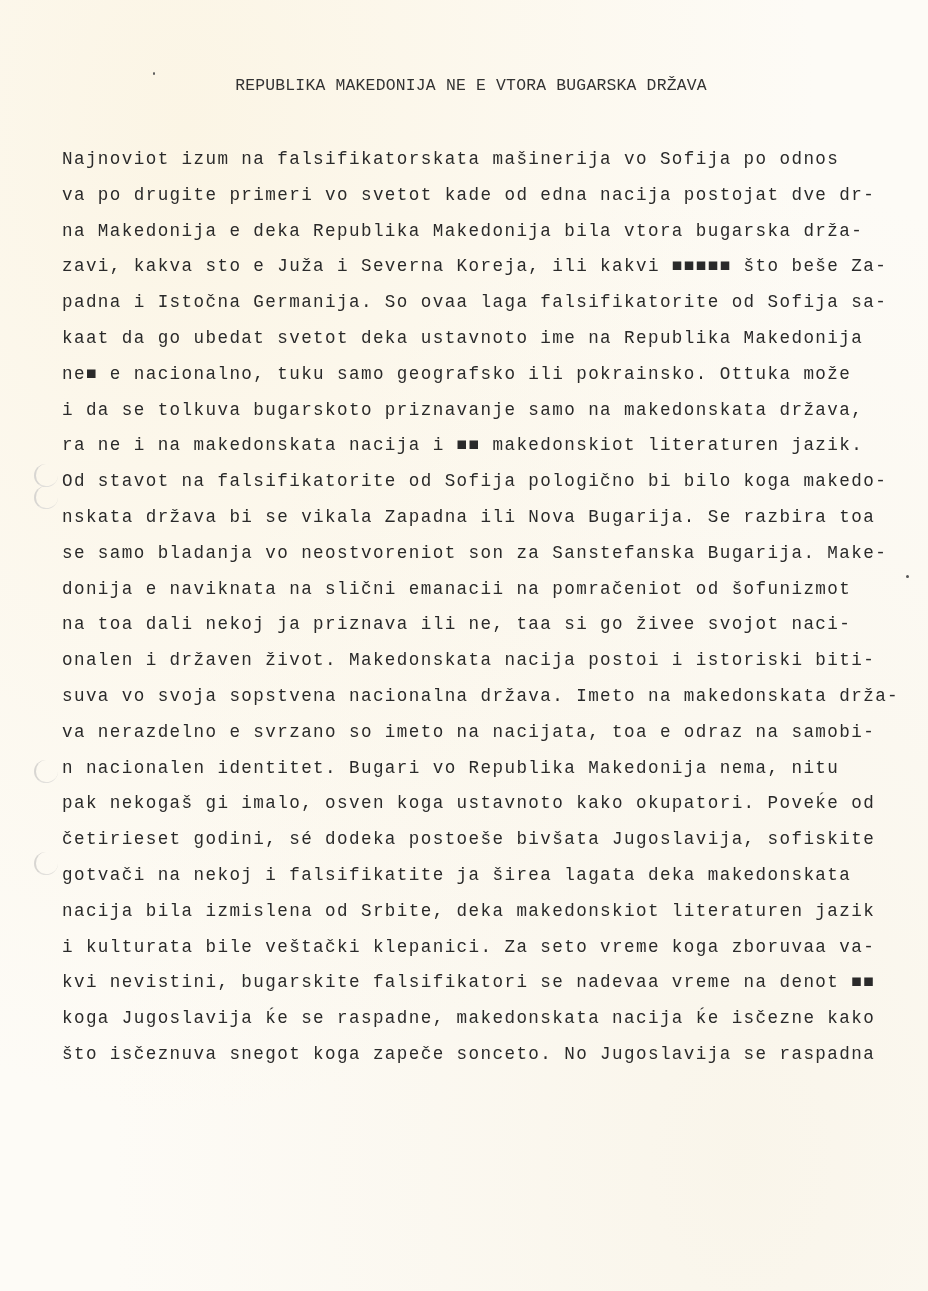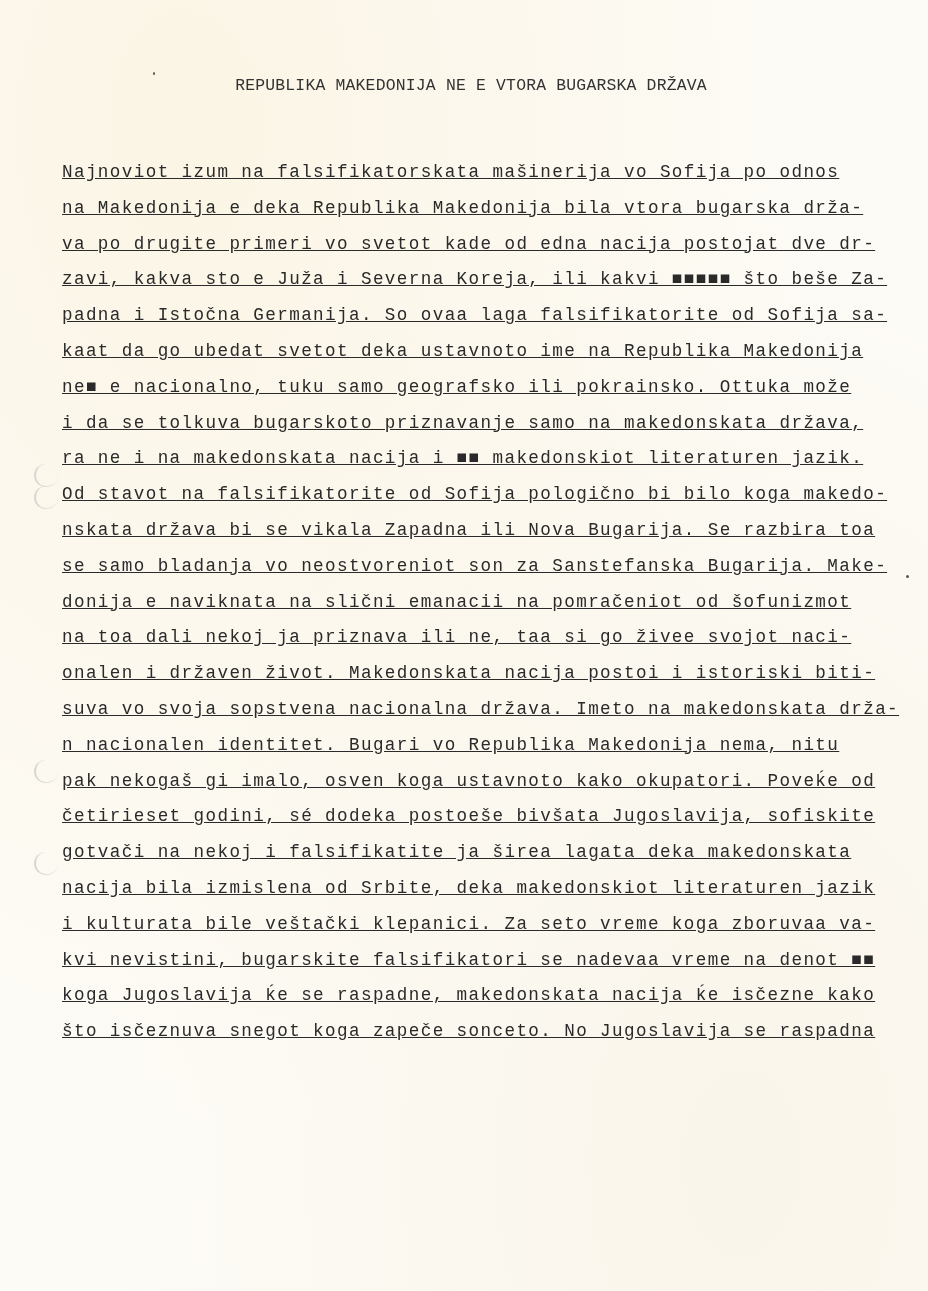--- a/index.html
+++ b/index.html
@@ -35,23 +35,22 @@
     font-size: 16.4px;
     letter-spacing: 0.2px;
     padding-left: 14px;
     box-sizing: border-box;
     white-space: pre;
     color: #333;
   }
   .body-text {
     position: absolute;
     left: 62px;
-    top: 155px;
+    top: 142px;
     width: 820px;
-    text-decoration: underline;
   }
   .line {
     height: 35.8px;
     line-height: 35.8px;
     font-size: 17.6px;
     white-space: pre;
     letter-spacing: 1.4px;
     color: #2a2a2a;
   }
   .line.indent {
@@ -76,35 +75,36 @@
 </style>
 </head>
 <body>
 
 <div class="page">
 
   <div class="title">REPUBLIKA MAKEDONIJA NE E VTORA BUGARSKA DRŽAVA</div>
 
   <div class="body-text">
     <div class="line indent" style="padding-left:0">Najnoviot izum na falsifikatorskata mašinerija vo Sofija po odnos</div>
+    <div class="line">va po drugite primeri vo svetot kade od edna nacija postojat dve dr-</div>
     <div class="line">na Makedonija e deka Republika Makedonija bila vtora bugarska drža-</div>
-    <div class="line">va po drugite primeri vo svetot kade od edna nacija postojat dve dr-</div>
     <div class="line">zavi, kakva sto e Juža i Severna Koreja, ili kakvi ■■■■■ što beše Za-</div>
     <div class="line">padna i Istočna Germanija. So ovaa laga falsifikatorite od Sofija sa-</div>
     <div class="line">kaat da go ubedat svetot deka ustavnoto ime na Republika Makedonija</div>
     <div class="line">ne■ e nacionalno, tuku samo geografsko ili pokrainsko. Ottuka može</div>
     <div class="line">i da se tolkuva bugarskoto priznavanje samo na makedonskata država,</div>
     <div class="line">ra ne i na makedonskata nacija i ■■ makedonskiot literaturen jazik.</div>
     <div class="line">Od stavot na falsifikatorite od Sofija pologično bi bilo koga makedo-</div>
     <div class="line">nskata država bi se vikala Zapadna ili Nova Bugarija. Se razbira toa</div>
     <div class="line">se samo bladanja vo neostvoreniot son za Sanstefanska Bugarija. Make-</div>
     <div class="line">donija e naviknata na slični emanacii na pomračeniot od šofunizmot</div>
     <div class="line">na toa dali nekoj ja priznava ili ne, taa si go živee svojot naci-</div>
     <div class="line">onalen i državen život. Makedonskata nacija postoi i istoriski biti-</div>
     <div class="line">suva vo svoja sopstvena nacionalna država. Imeto na makedonskata drža-</div>
+    <div class="line">va nerazdelno e svrzano so imeto na nacijata, toa e odraz na samobi-</div>
     <div class="line">n nacionalen identitet. Bugari vo Republika Makedonija nema, nitu</div>
     <div class="line">pak nekogaš gi imalo, osven koga ustavnoto kako okupatori. Poveḱe od</div>
     <div class="line">četirieset godini, sé dodeka postoeše bivšata Jugoslavija, sofiskite</div>
     <div class="line">gotvači na nekoj i falsifikatite ja širea lagata deka makedonskata</div>
     <div class="line">nacija bila izmislena od Srbite, deka makedonskiot literaturen jazik</div>
     <div class="line">i kulturata bile veštački klepanici. Za seto vreme koga zboruvaa va-</div>
     <div class="line">kvi nevistini, bugarskite falsifikatori se nadevaa vreme na denot ■■</div>
     <div class="line">koga Jugoslavija ḱe se raspadne, makedonskata nacija ḱe isčezne kako</div>
     <div class="line">što isčeznuva snegot koga zapeče sonceto. No Jugoslavija se raspadna</div>
   </div>

